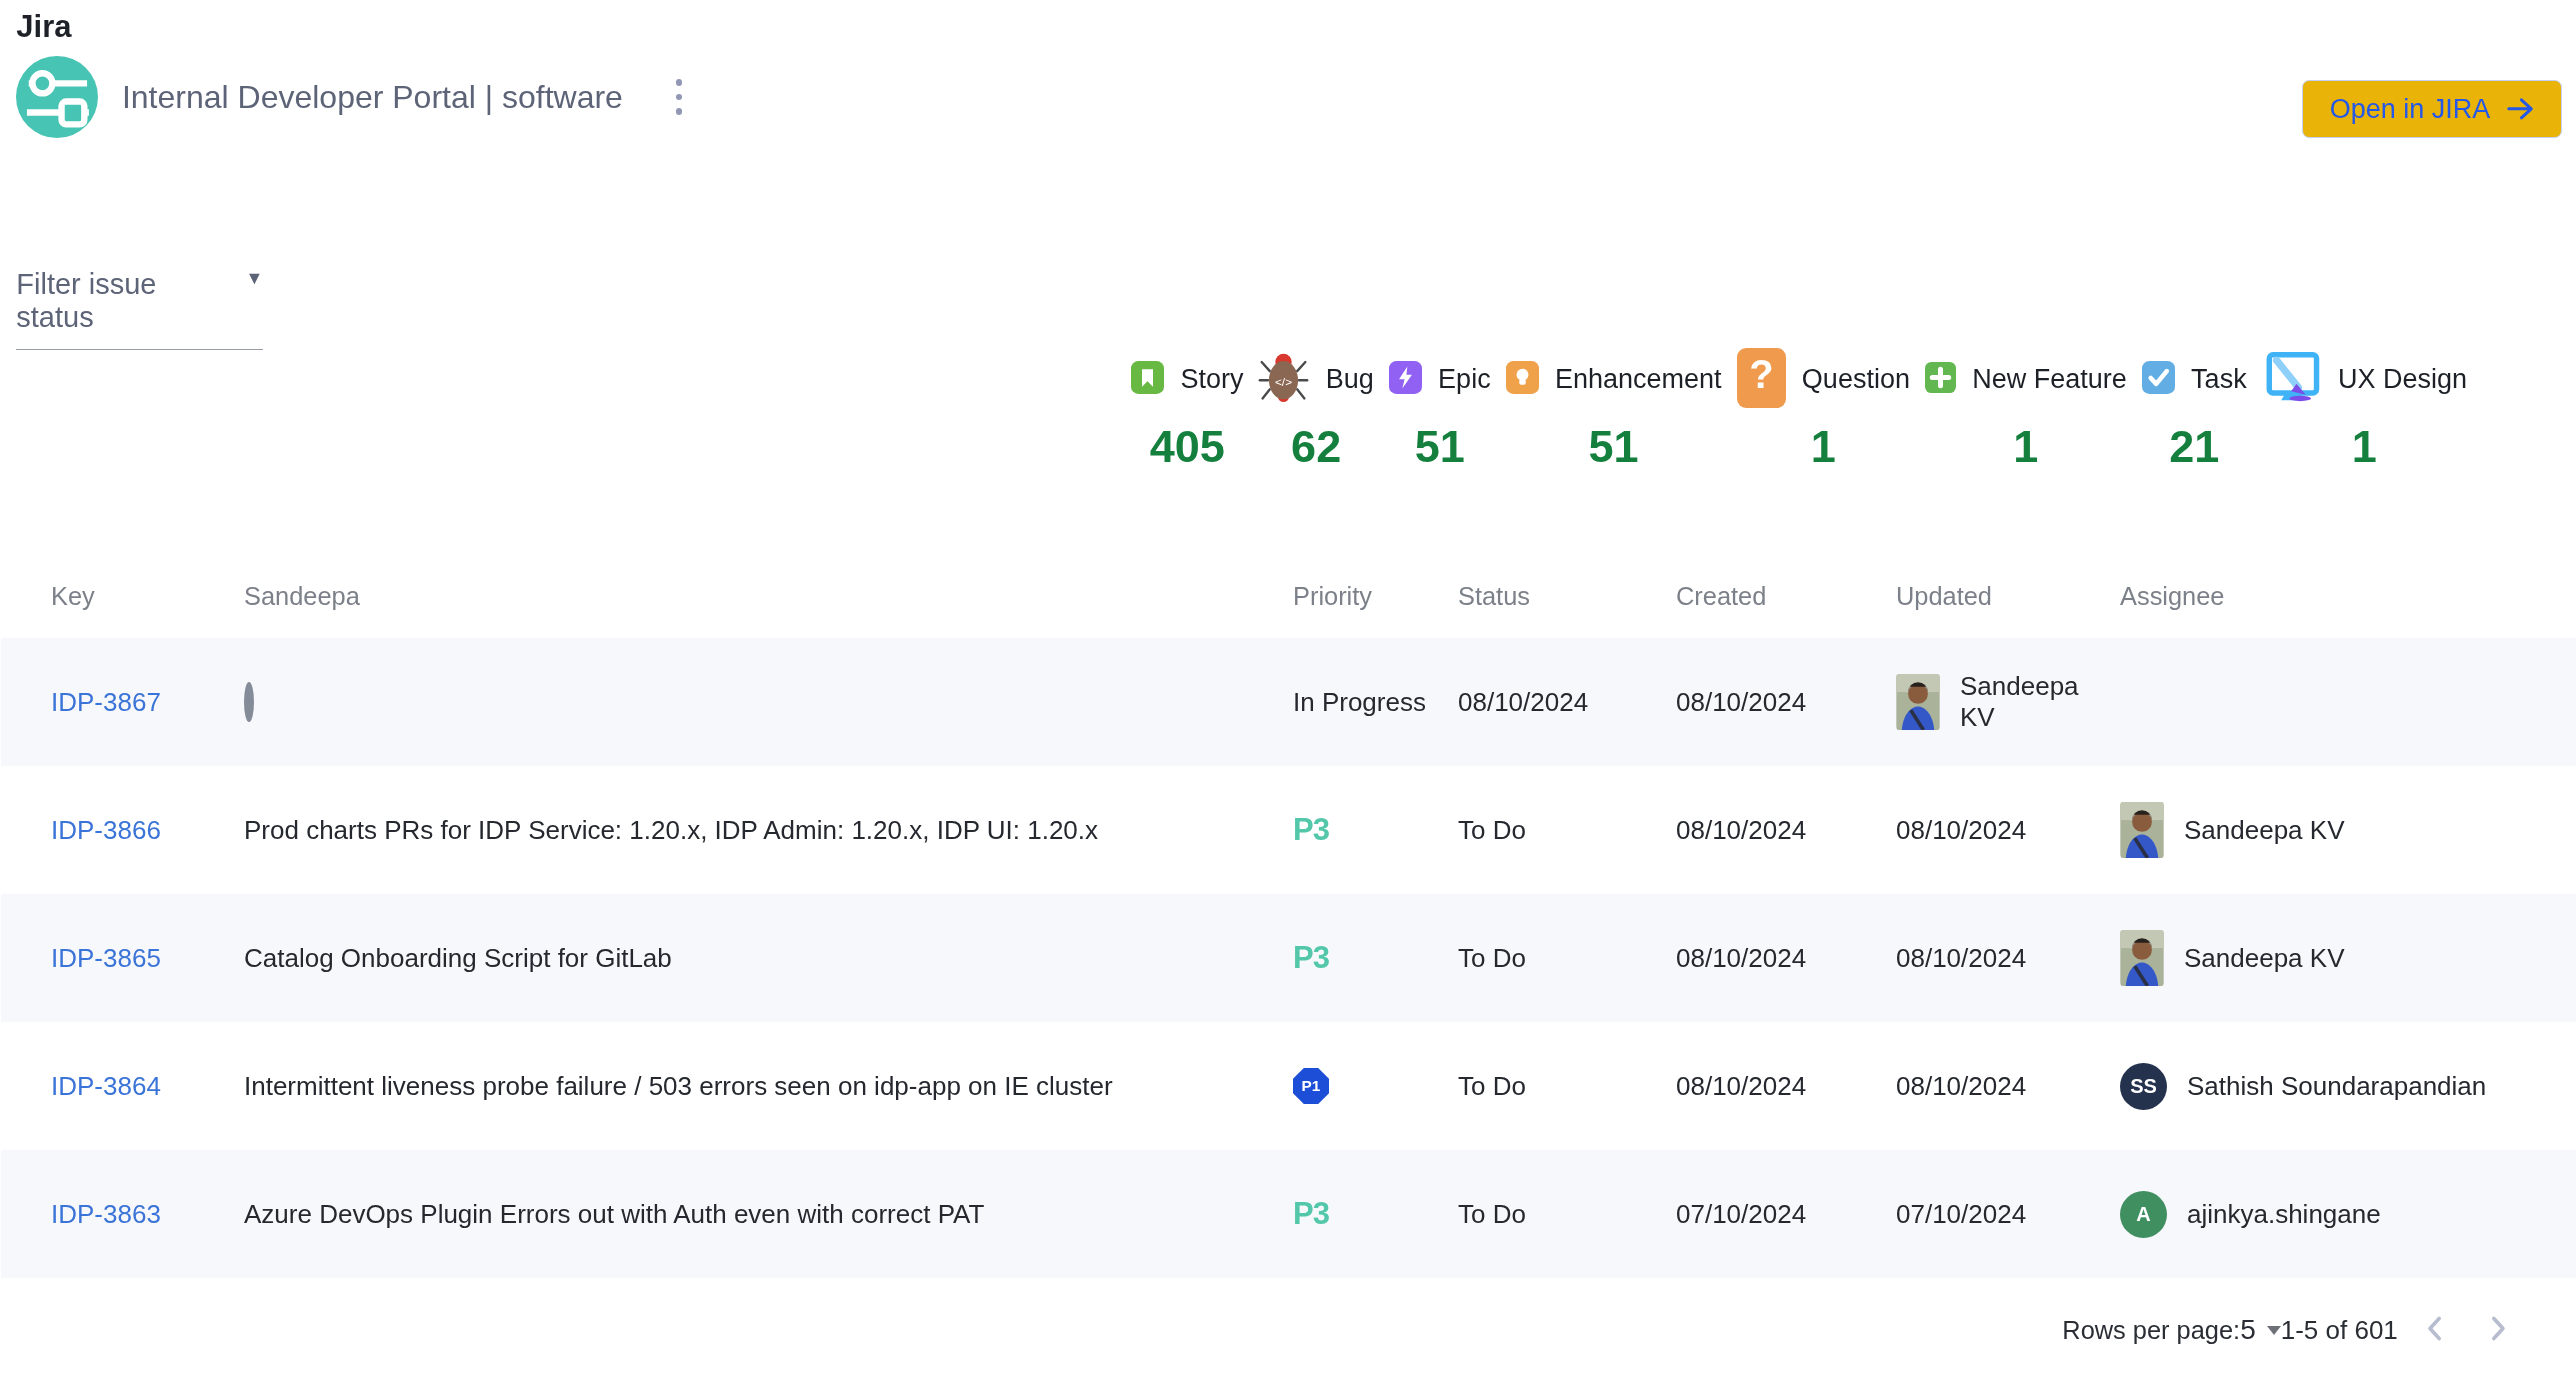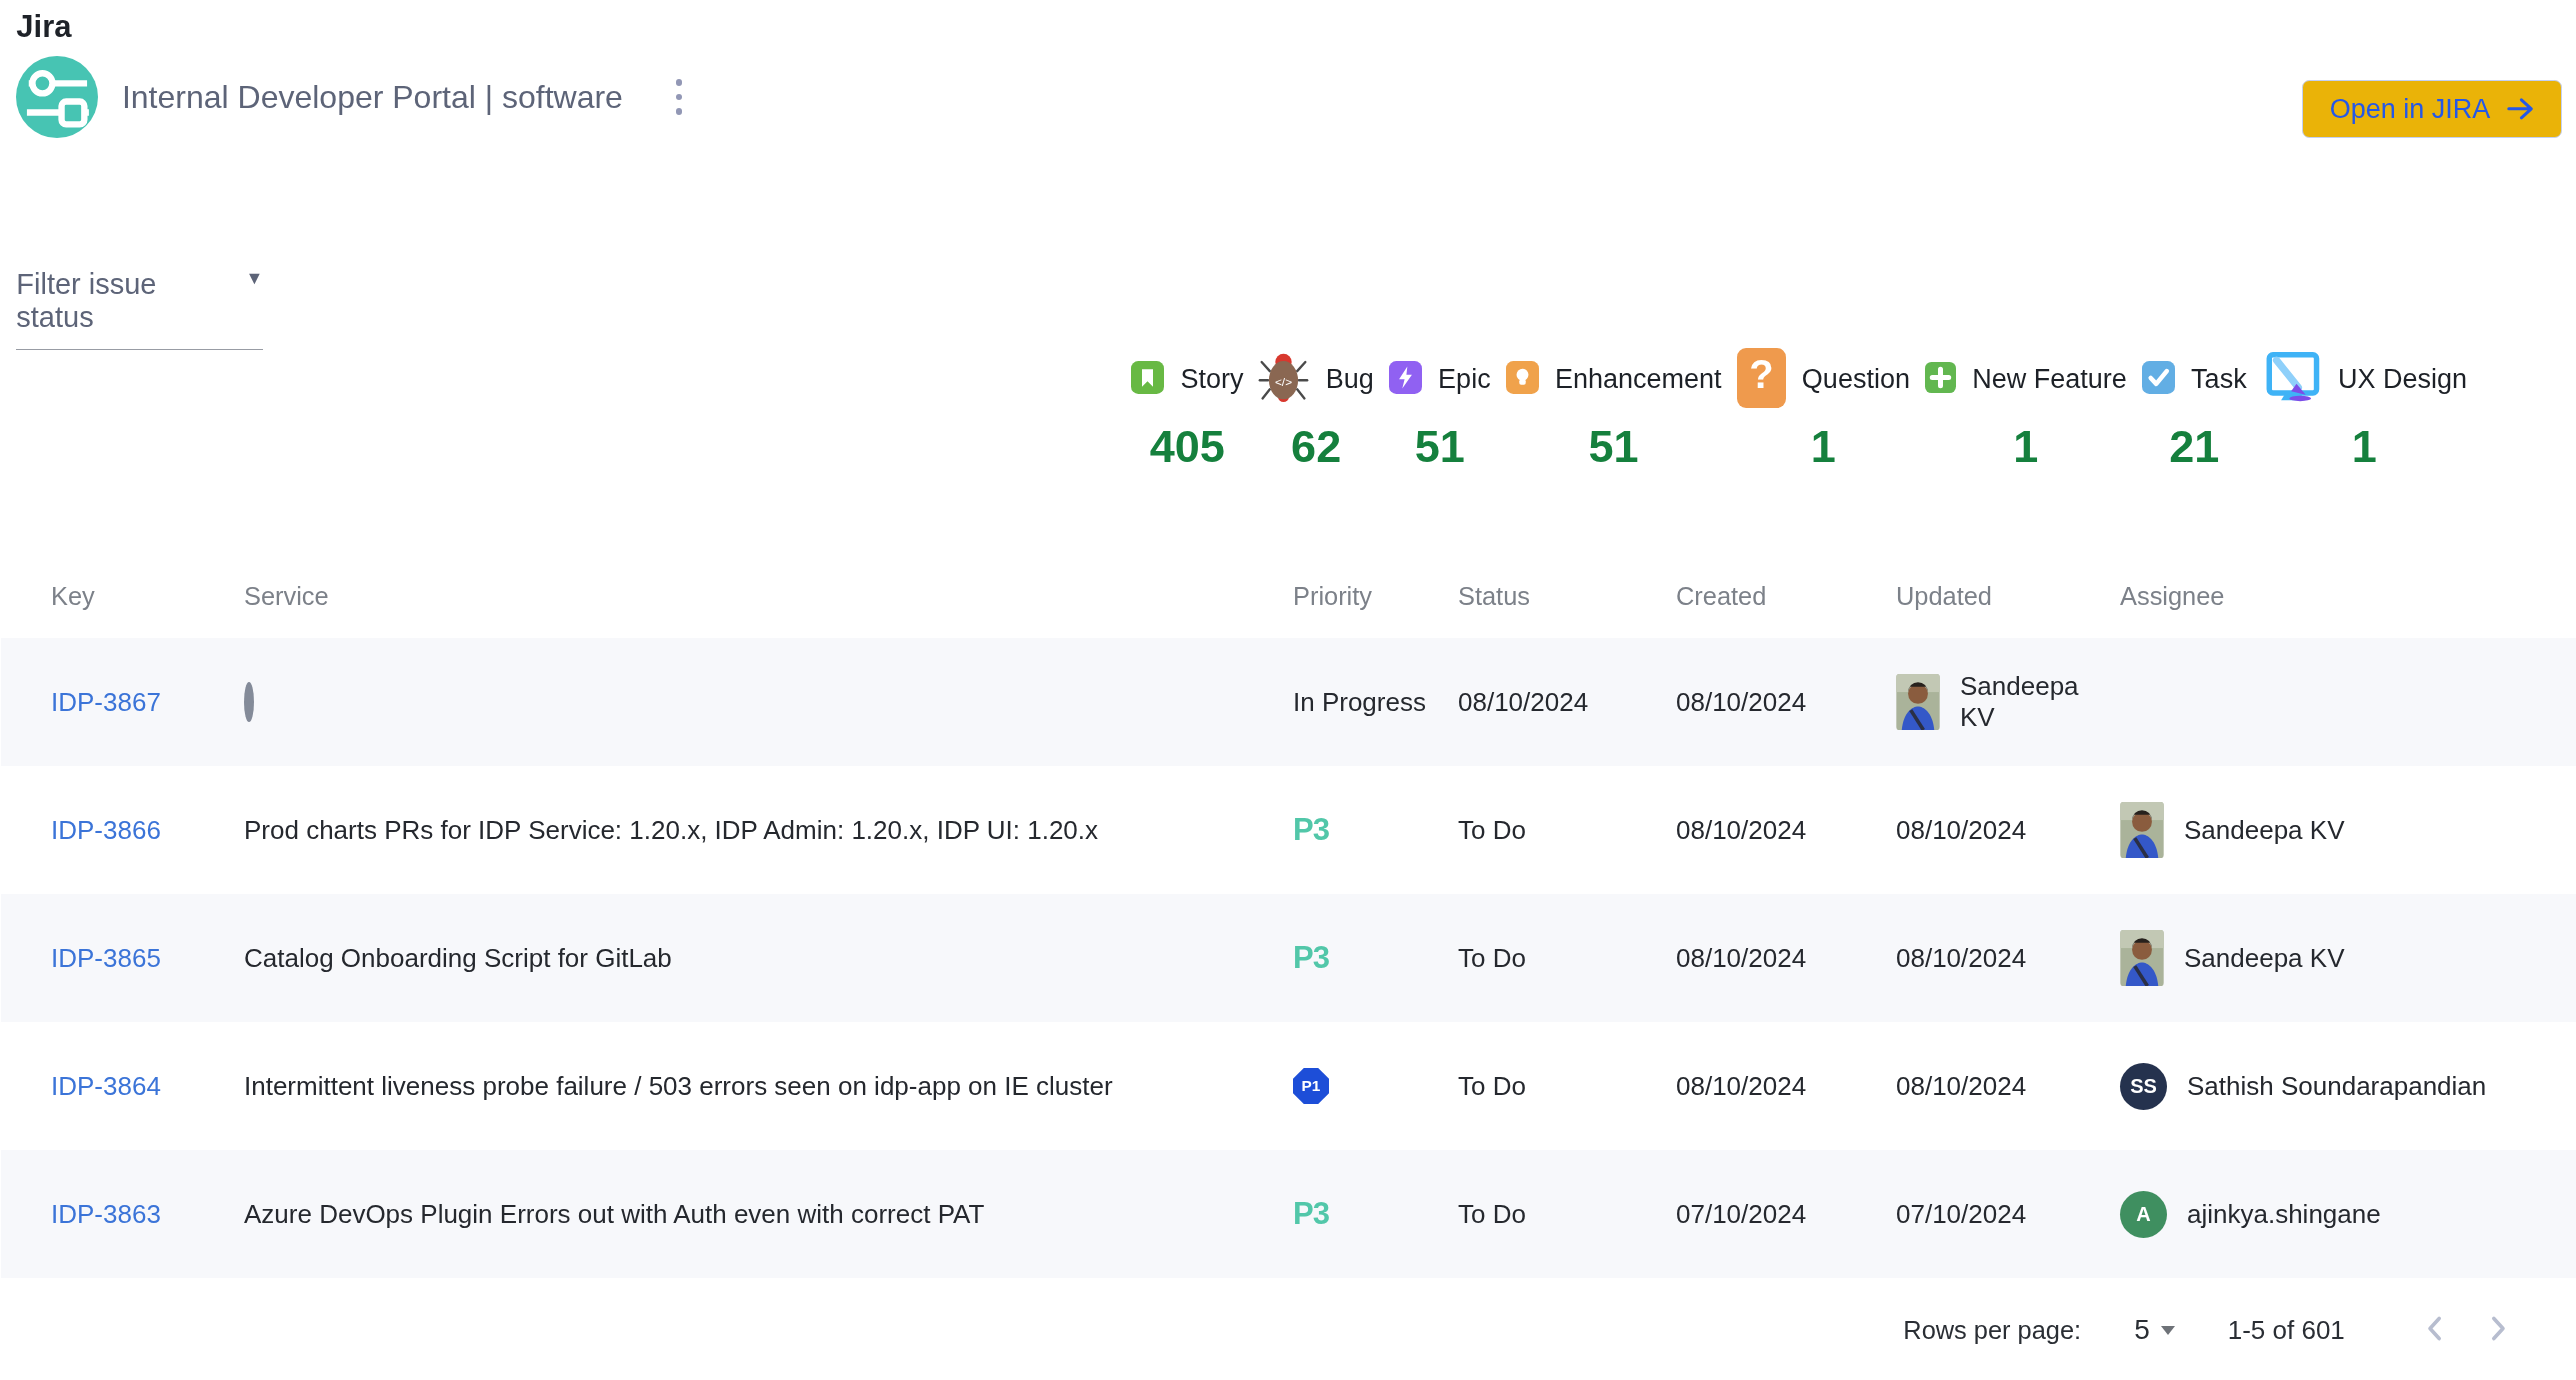--- a/index.html
+++ b/index.html
@@ -40,21 +40,21 @@
   .prio-p3 { font-size:31px; font-weight:700; color:#52c7a9; letter-spacing:-0.9px; }
   .prio-p1 { width:36px; height:36px; background:#1d4ed8; color:#fff; font-size:15.4px; font-weight:700;
     display:flex; align-items:center; justify-content:center;
     clip-path:polygon(30% 0,70% 0,100% 30%,100% 70%,70% 100%,30% 100%,0 70%,0 30%); }
   .assignee { display:flex; align-items:center; gap:20px; }
   .avatar-initials { width:47px; height:47px; border-radius:50%; color:#fff; font-size:20px; font-weight:700;
     display:flex; align-items:center; justify-content:center; flex:0 0 auto; }
   .avatar-photo { width:44px; height:56px; border-radius:3.6px; overflow:hidden; flex:0 0 auto; }
 
   .pagination { position:absolute; bottom:0; height:102px; left:0; right:0;
-    display:flex; align-items:center; justify-content:flex-end; gap:53px; padding-right:58px; }
+    display:flex; align-items:center; justify-content:flex-end; padding-right:58px; }
   .pagination .rpp-label { font-size:25.4px; color:#2a2e34; }
   .rpp-select { display:flex; align-items:center; gap:11px; cursor:pointer; }
   .rpp-select .val { font-size:28px; color:#2a2e34; }
   .rpp-select .tri { width:0; height:0; border-left:7.3px solid transparent; border-right:7.3px solid transparent;
     border-top:9px solid #6e7278; }
   .pagination .range { font-size:26px; color:#2a2e34; }
   .page-btn { background:none; border:none; cursor:pointer; padding:5.4px; margin-left:16.3px; }
 </style>
 </head>
 <body>
@@ -191,21 +191,21 @@
     </svg></span>
        <span class="label">UX Design</span>
      </div>
      <div class="count">1</div>
     </div>
   </div>
 
 <div class="table">
   <div class="thead">
     <span>Key</span>
-    <span>Service</span>
+    <span>Sandeepa</span>
     <span>Priority</span>
     <span>Status</span>
     <span>Created</span>
     <span>Updated</span>
     <span>Assignee</span>
   </div>
   <div class="tbody">
       <div class="trow">
         <span><a class="key-link">IDP-3867</a></span>
      <span><span class="prio-ring"></span></span>

